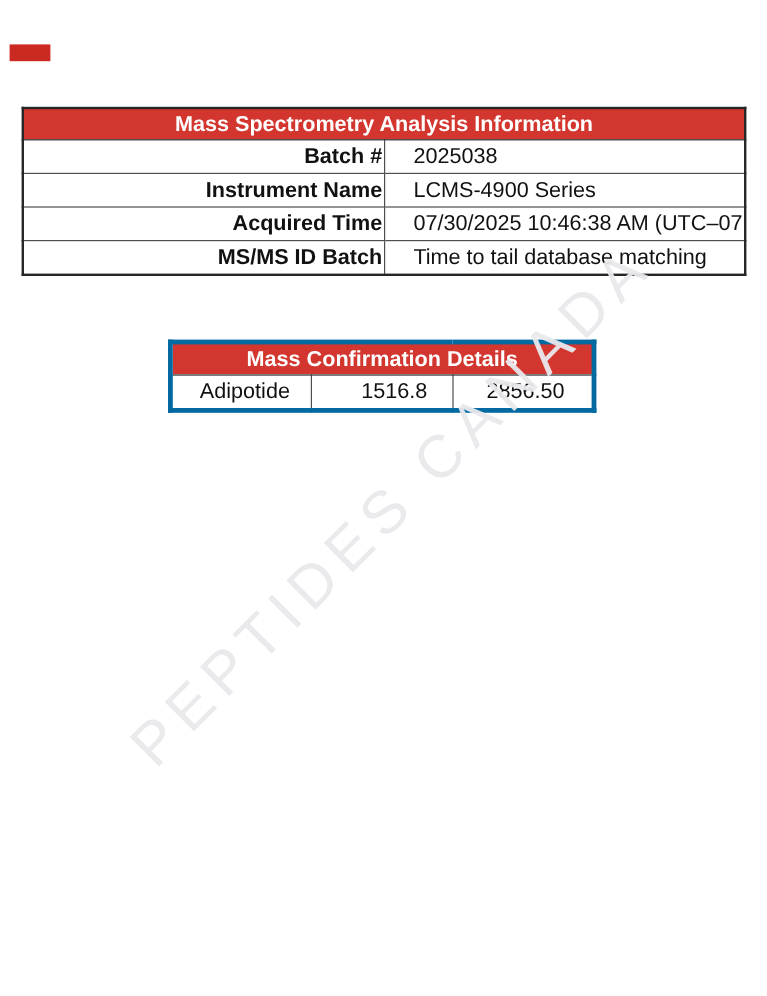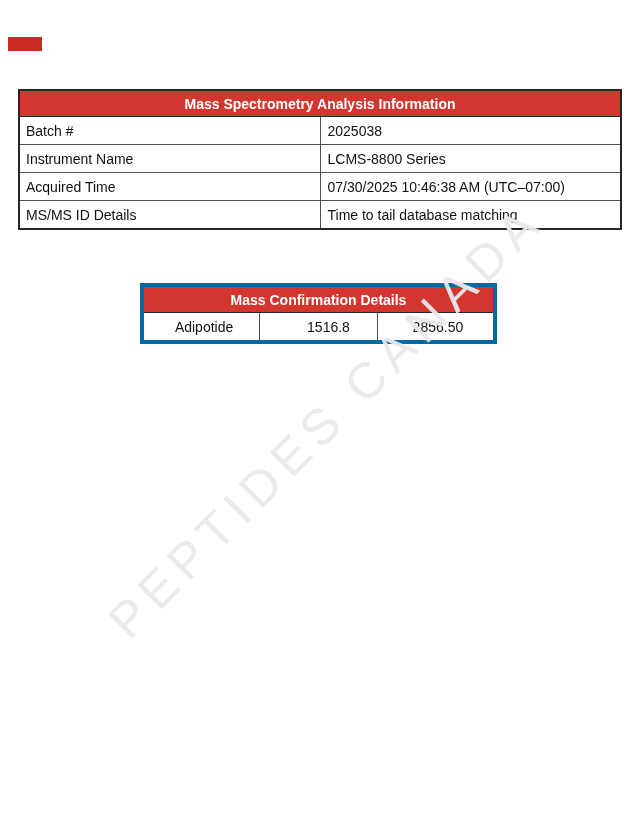--- a/index.html
+++ b/index.html
@@ -17,38 +17,38 @@
     width:34px; height:14px;
     background:#cb2a23;
   }
 
   table { border-collapse:collapse; table-layout:fixed; background:#ffffff; }
   .t1 { position:absolute; left:18px; top:89px; width:604px; border:2px solid #262626; }
   .t2 { position:absolute; left:140px; top:283px; width:357px; border:4px solid #0369a1; }
 
   td, th {
     border:1px solid #4f4f4f;
-    font-size:14px;
+    font-size:18px;
     color:#111111;
     white-space:nowrap;
     overflow:hidden;
     vertical-align:middle;
     font-weight:normal;
   }
   th.title {
     background:#d2362e;
     color:#ffffff;
     font-weight:bold;
     text-align:center;
     height:23px;
     border:1px solid #262626;
   }
   .t1 td { height:25px; }
-  .t1 td.lbl { width:300px; font-weight:normal; padding-left:6px; }
-  .t1 td.val { width:304px; padding-left:7px; }
+  .t1 td.lbl { width:300px; font-weight:bold; padding-left:6px;text-align:right; }
+  .t1 td.val { width:304px; padding-left:24px; }
 
   .t2 th.colh { height:25px; font-weight:bold; text-align:left; padding-left:6px; }
   .t2 td { height:25px; padding-left:6px;text-align:center; }
   .t2 .c0 { width:132px; }
   .t2 .c1 { width:113px;padding-left:21px; }
   .t2 .c2 { width:112px; }
 
   .watermark {
     position:absolute; left:326px; top:421px;
     transform:translate(-50%,-50%) rotate(-45deg);
@@ -72,28 +72,28 @@
     <tbody>
         <tr>
       <th class="title" colspan="2">Mass Spectrometry Analysis Information</th>
     </tr>
     <tr>
       <td class="lbl">Batch #</td>
       <td class="val">2025038</td>
     </tr>
     <tr>
       <td class="lbl">Instrument Name</td>
-      <td class="val">LCMS-8800 Series</td>
+      <td class="val">LCMS-4900 Series</td>
     </tr>
     <tr>
       <td class="lbl">Acquired Time</td>
       <td class="val">07/30/2025 10:46:38 AM (UTC–07:00)</td>
     </tr>
     <tr>
-      <td class="lbl">MS/MS ID Details</td>
+      <td class="lbl">MS/MS ID Batch</td>
       <td class="val">Time to tail database matching</td>
     </tr>
   </tbody>
     </table>
 
   <table class="t2">
     <tbody>
         <tr>
       <th class="title" colspan="3">Mass Confirmation Details</th>
     </tr>

